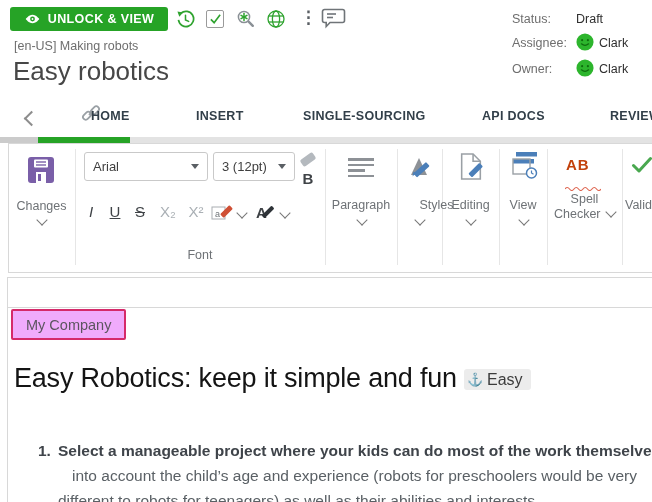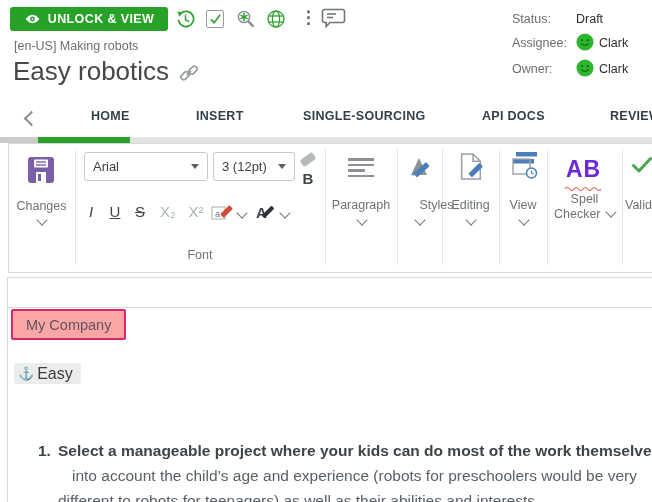--- a/index.html
+++ b/index.html
@@ -11,21 +11,21 @@
     color:#fff;font-weight:bold;font-size:12.5px;letter-spacing:.4px;display:flex;align-items:center;
     justify-content:center;gap:7px;cursor:pointer;font-family:"Liberation Sans",sans-serif;}
   .topicon{display:flex;align-items:center;justify-content:center;}
   .checkbox-box{width:16px;height:16px;border:1px solid #9a9a9a;border-radius:2px;display:flex;
     align-items:center;justify-content:center;background:#fff;}
   .kebab{font-size:17px;font-weight:bold;color:#5a5f64;line-height:20px;}
   .meta-row{left:512px;display:flex;align-items:center;height:20px;font-size:12.5px;}
   .meta-label{width:64px;color:#6e6e6e;}
   .meta-value{color:#2f2f2f;display:flex;align-items:center;gap:5px;}
   .breadcrumb{left:14px;top:39px;font-size:12.5px;color:#6e6e6e;}
-  .title-row{left:13px;top:56px;display:flex;align-items:center;gap:10px;}
+  .title-row{left:13px;top:56px;display:flex;align-items:center;gap:10px;flex-direction:column;}
   .page-title{font-size:26px;color:#474747;}
   
   .chevL{width:9px;height:9px;border-left:2px solid #8d8d8d;border-bottom:2px solid #8d8d8d;
     transform:rotate(45deg);}
   .tab{top:109px;font-size:12.5px;font-weight:bold;color:#323f49;letter-spacing:.3px;cursor:pointer;white-space:nowrap;}
   .strip{top:137px;height:6px;background:#e3e3e3;left:0;width:652px;}
   .strip-dark{top:137px;height:6px;left:0;width:38px;background:#cbcbcb;}
   .strip-green{top:137px;height:6px;left:38px;width:92px;}
   
   .ribbon{left:8px;top:143px;width:660px;height:128px;background:#fff;border:1px solid #d8d8d8;}
@@ -33,26 +33,26 @@
   .grp-label{font-size:12.5px;color:#6e7276;text-align:center;}
   .chev{width:7px;height:7px;border-right:1.6px solid #777;border-bottom:1.6px solid #777;
     transform:rotate(45deg);display:inline-block;}
   .selbox{height:27px;border:1px solid #c9c9c9;border-radius:3px;background:#fff;display:flex;
     align-items:center;padding:0 8px;font-size:13px;color:#3f3f3f;justify-content:space-between;cursor:pointer;}
   .caret{width:0;height:0;border-left:4px solid transparent;border-right:4px solid transparent;
     border-top:5px solid #5a5f64;}
   .fmt{font-size:15px;color:#3f4347;display:flex;align-items:center;justify-content:center;cursor:pointer;}
   .dis{color:#aab0b5;}
   .font-caption{left:75px;top:248px;width:250px;}
-  .spell-ab{font-size:23px;font-weight:bold;color:#6d28d9;letter-spacing:1px;}
+  .spell-ab{font-size:15px;font-weight:bold;color:#c2410c;letter-spacing:1px;}
   
   .editor-frame{left:7px;top:277px;width:700px;height:280px;background:#fff;border:1px solid #d8d8d8;}
   .doc-topline{left:8px;top:307px;width:644px;height:1px;background:#d8d8d8;}
   .company-box{left:11px;top:309px;height:27px;border:2px solid #d52a6a;border-radius:2px;
-    background:#fca5a5;display:flex;align-items:center;padding:0 13px;font-size:14.5px;color:#5c5560;}
+    background:#f0abfc;display:flex;align-items:center;padding:0 13px;font-size:14.5px;color:#5c5560;}
   .heading-row{left:14px;top:363px;display:flex;align-items:flex-end;gap:7px;}
   .doc-heading{font-size:27px;color:#141414;letter-spacing:-.2px;white-space:nowrap;}
   .anchor-badge{height:21px;background:#ececec;border-radius:3px;display:flex;align-items:center;
     gap:3px;padding:0 8px 0 4px;margin-bottom:4px;}
   .anchor-glyph{font-size:13px;color:#565b60;}
   .anchor-label{font-size:16px;color:#3c3c3c;}
   .doc-line{white-space:nowrap;font-size:15.5px;line-height:20px;color:#5a6065;}
   .doc-bold{font-weight:bold;color:#3f444a;}
 </style>
 </head>
@@ -292,20 +292,21 @@
   <div class="abs grp-label" style="left:625px;top:198px;white-space:nowrap;">Validation</div>
 
   <div class="abs editor-frame"></div>
   <div class="abs doc-topline"></div>
 
   <div class="abs company-box">
     <span>My Company</span>
   </div>
 
   <div class="abs heading-row">
+    <span class="doc-heading">Easy Robotics: keep it simple and fun</span>
     <span class="anchor-badge">
       <span class="anchor-glyph">⚓</span>
       <span class="anchor-label">Easy</span>
     </span>
   </div>
 
   <div class="abs doc-line doc-bold" style="left:38px;top:441px;">1.</div>
   <div class="abs doc-line doc-bold" style="left:58px;top:441px;">Select a manageable project where your kids can do most of the work themselves taking</div>
   <div class="abs doc-line" style="left:72px;top:466px;">into account the child’s age and experience (robots for preschoolers would be very</div>
   <div class="abs doc-line" style="left:58px;top:491px;">different to robots for teenagers) as well as their abilities and interests.</div>

